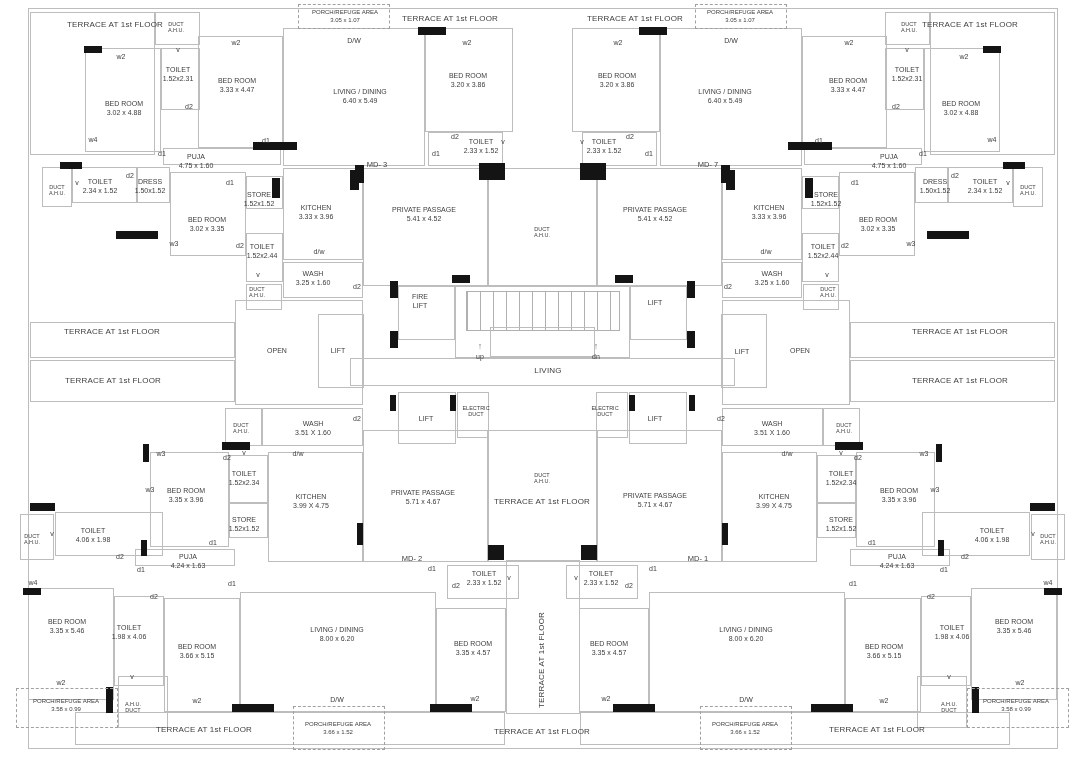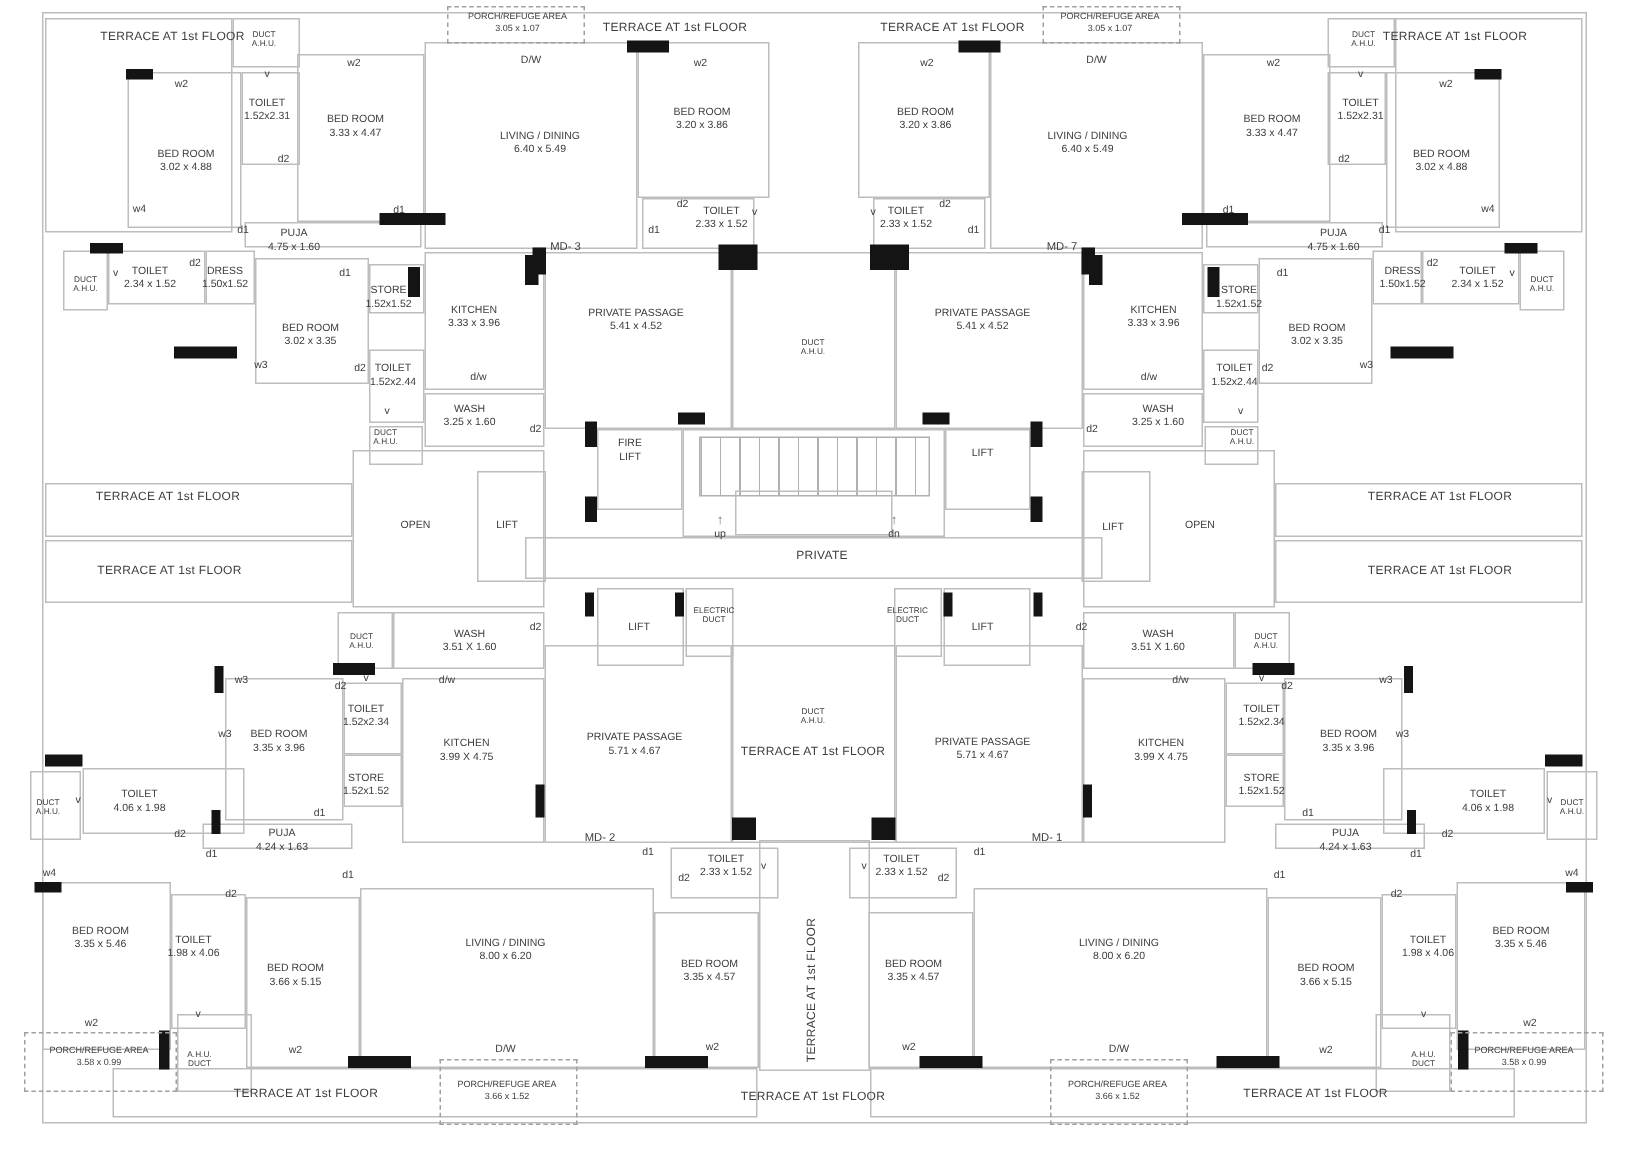--- a/index.html
+++ b/index.html
@@ -501,21 +501,21 @@
     <div class="lb" style="left: 742px; top: 352px;">
       <span>LIFT</span>
     </div>
     <div class="lb" style="left: 480px; top: 357px;">
       <span>up</span>
     </div>
     <div class="lb" style="left: 596px; top: 357px;">
       <span>dn</span>
     </div>
     <div class="lb big" style="left: 548px; top: 371px;">
-      <span>PRIVATE</span>
+      <span>LIVING</span>
     </div>
     <div class="lb" style="left: 426px; top: 419px;">
       <span>LIFT</span>
     </div>
     <div class="lb" style="left: 655px; top: 419px;">
       <span>LIFT</span>
     </div>
     <div class="lb tiny" style="left: 476px; top: 411px;">
       <span>ELECTRIC</span>
       <span>DUCT</span>
@@ -538,21 +538,21 @@
       <span>TERRACE AT 1st FLOOR</span>
     </div>
     <div class="lb" style="left: 423px; top: 497px;">
       <span>PRIVATE PASSAGE</span>
       <span>5.71 x 4.67</span>
     </div>
     <div class="lb" style="left: 655px; top: 500px;">
       <span>PRIVATE PASSAGE</span>
       <span>5.71 x 4.67</span>
     </div>
-    <div class="lb md" style="left: 378px; top: 559px; padding-left: 44px;">
+    <div class="lb md" style="left: 390px; top: 559px; padding-left: 44px;">
       <span>MD- 2</span>
     </div>
     <div class="lb md" style="left: 698px; top: 559px;">
       <span>MD- 1</span>
     </div>
     <div class="lb" style="left: 313px; top: 428px;">
       <span>WASH</span>
       <span>3.51 X 1.60</span>
     </div>
     <div class="lb" style="left: 772px; top: 428px;">

